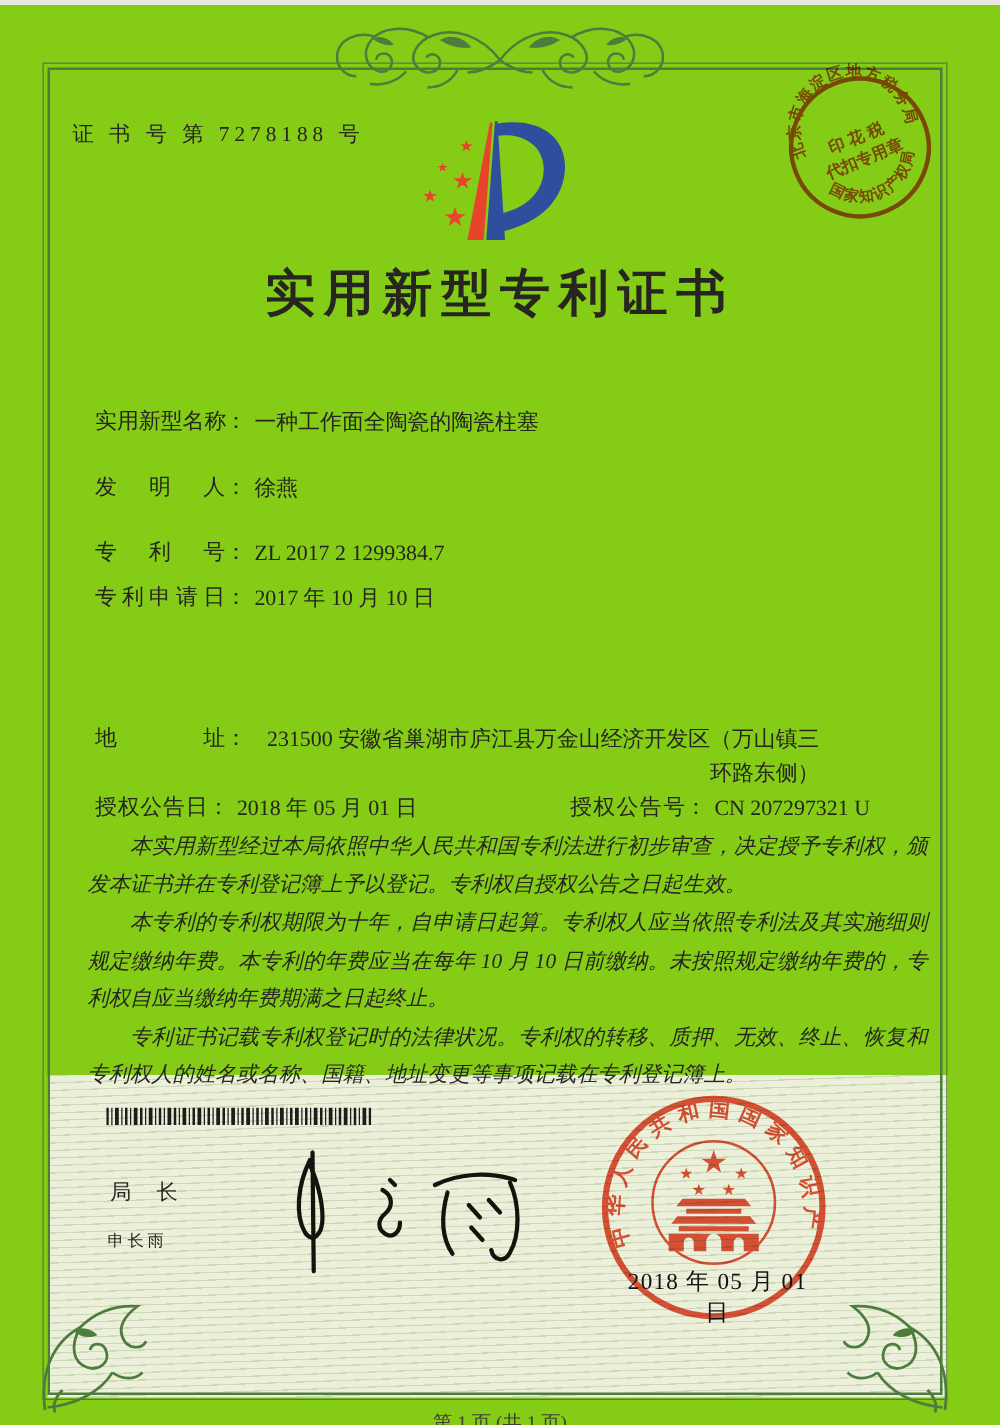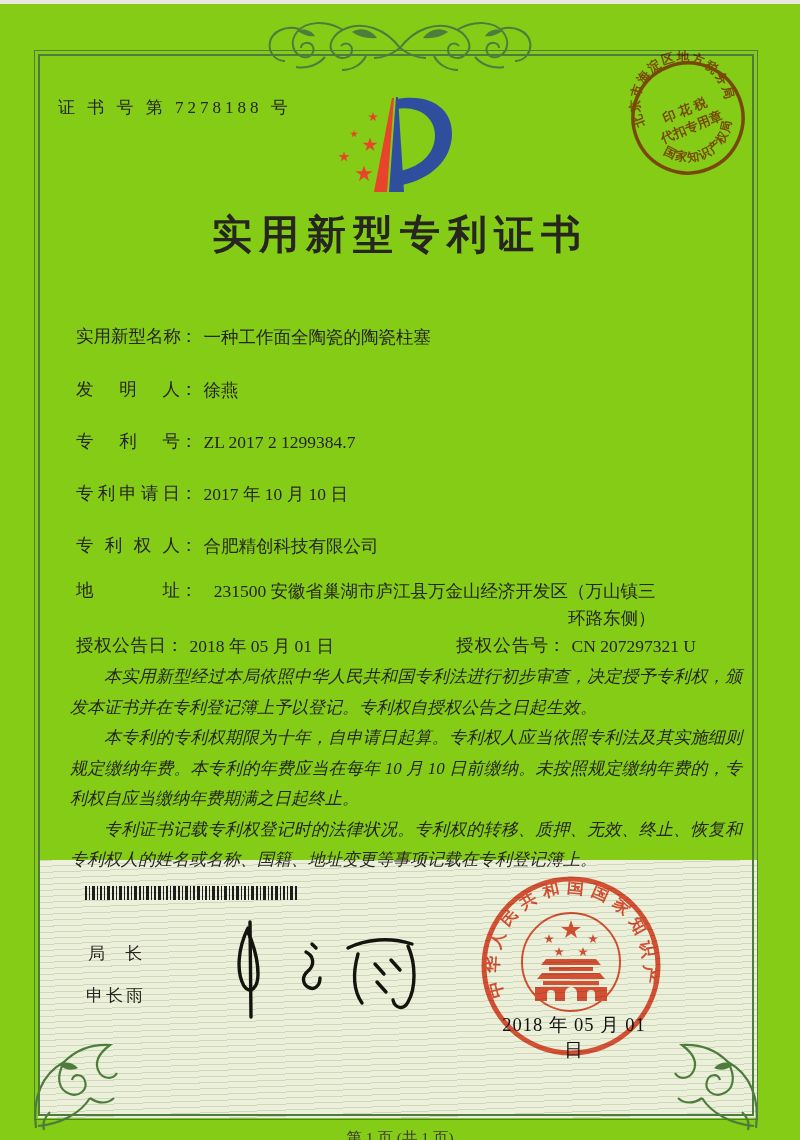--- a/index.html
+++ b/index.html
@@ -25,21 +25,21 @@
   .field-row{position:absolute;left:76px;font-size:17.5px;white-space:nowrap;}
   .flabel{display:inline-block;width:104px;text-align:justify;text-align-last:justify;vertical-align:top;}
   .fcolon{vertical-align:top;}
   .fvalue{display:inline-block;margin-left:6px;vertical-align:top;white-space:normal;line-height:27px;text-align:right;}
   .fvalue.addr{width:452px;}
   .grant-right{position:absolute;left:380px;top:0;}
   .grant-right .flabel{width:92px;}
   .body-text{position:absolute;left:70px;top:658px;width:672px;font-size:17px;line-height:30.5px;text-align:justify;font-style:italic;}
   .body-text p{margin:0;text-indent:2em;}
   .signer-title{position:absolute;left:88px;top:938px;font-size:17px;letter-spacing:8px;}
-  .signer-name{position:absolute;left:86px;top:980px;font-size:17px;letter-spacing:3px;}
+  .signer-name{position:absolute;left:86px;top:980px;font-size:13px;letter-spacing:3px;}
   .seal-date{position:absolute;left:492px;top:1008px;width:164px;text-align:center;font-size:18.5px;letter-spacing:1px;color:#111;z-index:6;}
   .page-footer{position:absolute;left:0;top:1124px;width:100%;text-align:center;font-size:15.5px;color:#3c3c34;}
   .seal{mix-blend-mode:multiply;z-index:5;}
 </style>
 </head>
 <body>
 
 <div class="page">
 
   <div class="green-zone"></div>
@@ -110,25 +110,22 @@
 
   <div class="field-row" style="top:320px">
     <span class="flabel">实用新型名称</span><span class="fcolon">：</span><span class="fvalue">一种工作面全陶瓷的陶瓷柱塞</span>
   </div>
   <div class="field-row" style="top:373px">
     <span class="flabel">发明人</span><span class="fcolon">：</span><span class="fvalue">徐燕</span>
   </div>
   <div class="field-row" style="top:425px">
     <span class="flabel">专利号</span><span class="fcolon">：</span><span class="fvalue">ZL 2017 2 1299384.7</span>
   </div>
-  <div class="field-row" style="top:477px">
+  <div class="field-row" style="top:461px">
     <span class="flabel">专利申请日</span><span class="fcolon">：</span><span class="fvalue">2017 年 10 月 10 日</span>
-  </div>
-  <div class="field-row" style="top:529px">
-    <span class="flabel">专利权人</span><span class="fcolon">：</span><span class="fvalue">合肥精创科技有限公司</span>
   </div>
   <div class="field-row" style="top:574px">
     <span class="flabel">地址</span><span class="fcolon">：</span><span class="fvalue addr">231500 安徽省巢湖市庐江县万金山经济开发区（万山镇三环路东侧）</span>
   </div>
   <div class="field-row" style="top:629px;width:670px">
     <span class="flabel" style="width:90px">授权公告日</span><span class="fcolon">：</span><span class="fvalue">2018 年 05 月 01 日</span>
     <span class="grant-right">
       <span class="flabel">授权公告号</span><span class="fcolon">：</span><span class="fvalue">CN 207297321 U</span>
     </span>
   </div>

